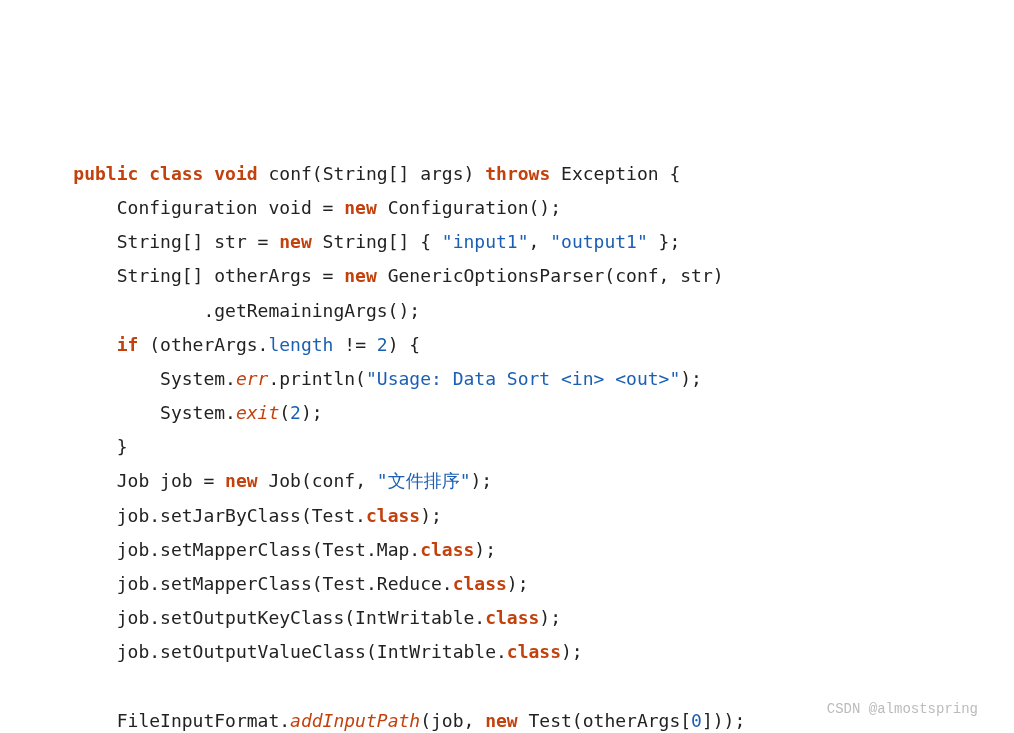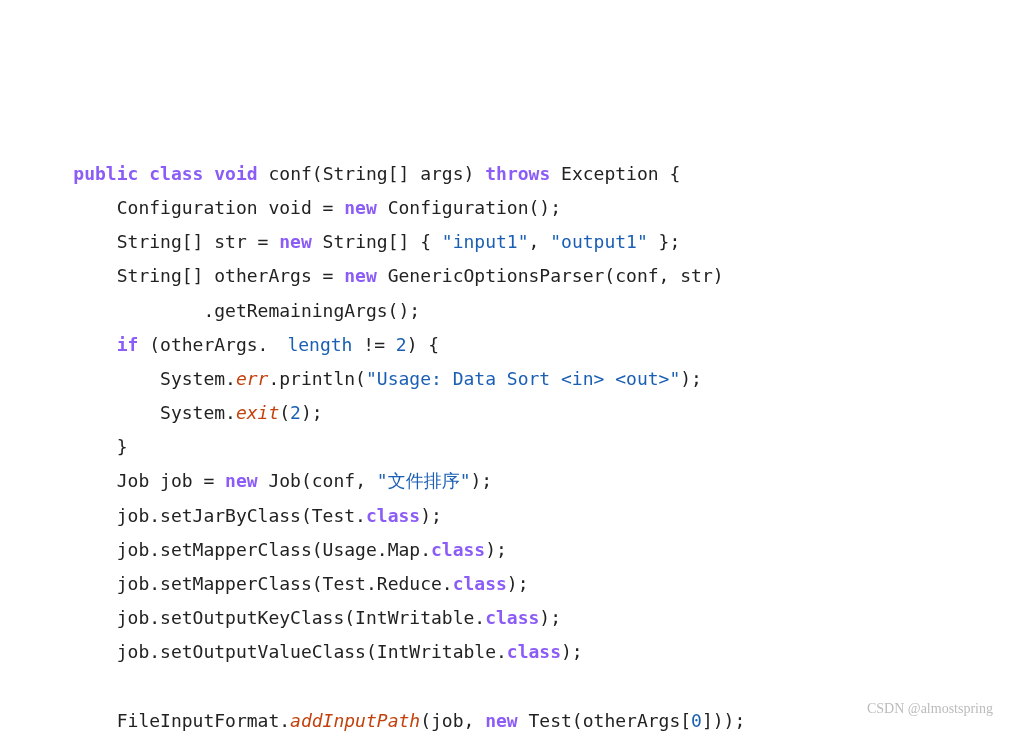--- a/index.html
+++ b/index.html
@@ -9,31 +9,31 @@
     font-family: "Consolas", "Menlo", "Monaco", monospace;
     font-size: 18px;
     line-height: 1.9;
     color: #222;
     white-space: pre;
     position: relative;
     width: 1014px;
     height: 733px;
     box-sizing: border-box;
   }
-  .kw { color: #8b5cf6; font-weight: bold; }
+  .kw { color: #c2410c; font-weight: bold; }
   .method-static { color: #c2410c; font-style: italic; } 
   .str { color: #1a5fb4; }                      
   .num { color: #1a5fb4; }                      
-  .field { color: #1a5fb4; margin-left: 19px; }
+  .field { color: #1a5fb4; }
   .watermark {
     position: absolute;
-    right: 21px;
+    right: 36px;
     bottom: 10px;
     color: #bbb;
-    font-family: Liberation Serif, serif;
+    font-family: Liberation Mono, monospace;
     font-size: 14px;
     white-space: nowrap;
   }
   .code-block { display:block; }
 </style>
 </head>
 <body>
 
 
 
@@ -41,21 +41,21 @@
 <span>        </span><span>Configuration void = </span><span class="kw">new</span><span> Configuration();</span>
 <span>        </span><span>String[] str = </span><span class="kw">new</span><span> String[] { </span><span class="str">"input1"</span><span>, </span><span class="str">"output1"</span><span> };</span>
 <span>        </span><span>String[] otherArgs = </span><span class="kw">new</span><span> GenericOptionsParser(conf, str)</span>
 <span>                </span><span>.getRemainingArgs();</span>
 <span>        </span><span class="kw">if</span><span> (otherArgs.</span><span class="field">length</span><span> != </span><span class="num">2</span><span>) {</span>
 <span>            </span><span>System.</span><span class="method-static">err</span><span>.println(</span><span class="str">"Usage: Data Sort &lt;in&gt; &lt;out&gt;"</span><span>);</span>
 <span>            </span><span>System.</span><span class="method-static">exit</span><span>(</span><span class="num">2</span><span>);</span>
 <span>        </span><span>}</span>
 <span>        </span><span>Job job = </span><span class="kw">new</span><span> Job(conf, </span><span class="str">"文件排序"</span><span>);</span>
 <span>        </span><span>job.setJarByClass(Test.</span><span class="kw">class</span><span>);</span>
-<span>        </span><span>job.setMapperClass(Usage.Map.</span><span class="kw">class</span><span>);</span>
+<span>        </span><span>job.setMapperClass(Test.Map.</span><span class="kw">class</span><span>);</span>
 <span>        </span><span>job.setMapperClass(Test.Reduce.</span><span class="kw">class</span><span>);</span>
 <span>        </span><span>job.setOutputKeyClass(IntWritable.</span><span class="kw">class</span><span>);</span>
 <span>        </span><span>job.setOutputValueClass(IntWritable.</span><span class="kw">class</span><span>);</span>
 <span></span>
 <span>        </span><span>FileInputFormat.</span><span class="method-static">addInputPath</span><span>(job, </span><span class="kw">new</span><span> Test(otherArgs[</span><span class="num">0</span><span>]));</span>
 
 
 </div>
 
 <div class="watermark">CSDN @almostspring</div>

